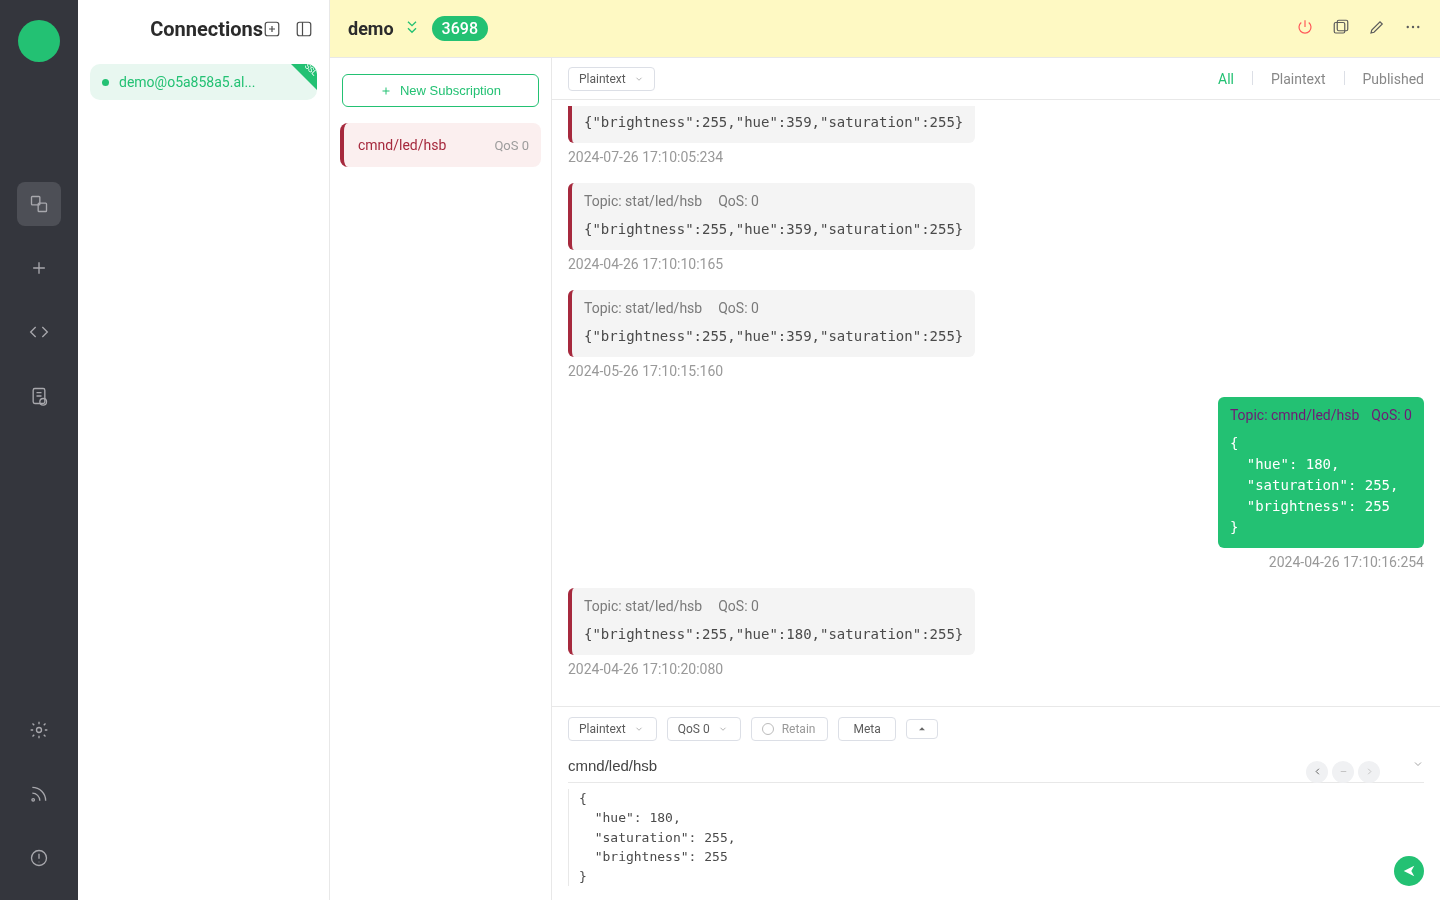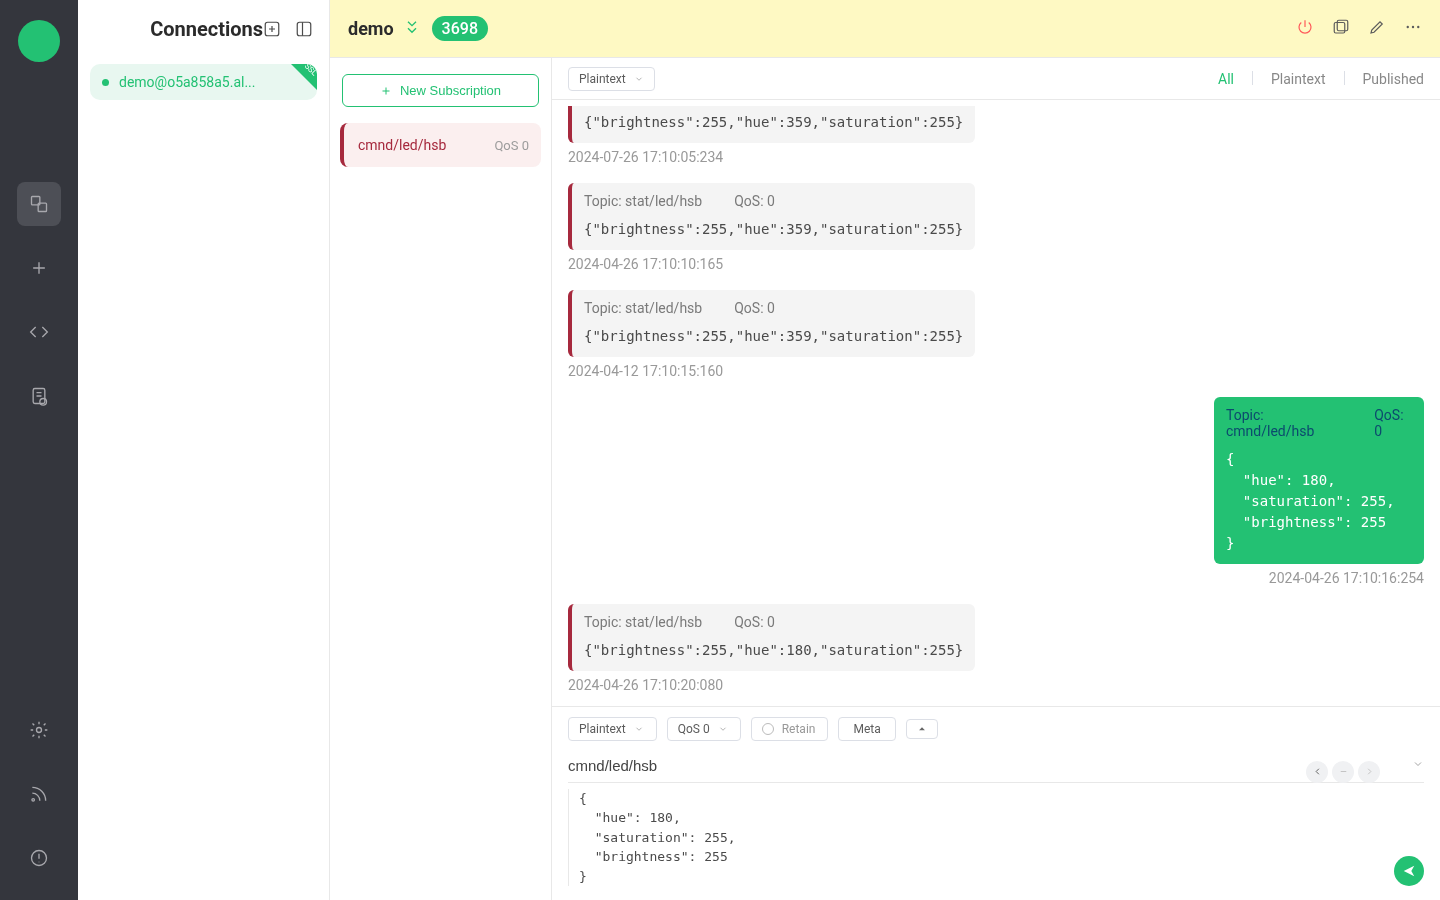--- a/index.html
+++ b/index.html
@@ -47,22 +47,22 @@
 .msg-toolbar .spacer2 { flex: 1; }
 .tabs { display: flex; gap: 18px; font-size: 14px; }
 .tabs .tab { color: #888; cursor: pointer; }
 .tabs .tab.active { color: #23c173; }
 .tabs .sep { width: 1px; height: 14px; background: #dcdfe6; }
 .msg-list { flex: 1; overflow: hidden; padding: 6px 16px 12px; display: flex; flex-direction: column; gap: 6px; position: relative; }
 .msg { max-width: 410px; border-radius: 6px; padding: 10px 12px; font-size: 14px; }
 .msg.recv { background: #f4f4f4; align-self: flex-start; border-left: 4px solid #a6293d; }
 .msg.recv.partial { border-top-left-radius: 0; border-top-right-radius: 0; padding-top: 6px; }
 .msg.sent { background: #23c173; color: #fff; align-self: flex-end; max-width: 210px; }
-.msg .meta { font-size: 14px; color: #7a7a7a; margin-bottom: 10px; display: flex; gap: 32px; }
-.msg.sent .meta { color: #0c4a6e; gap: 28px; }
+.msg .meta { font-size: 14px; color: #7a7a7a; margin-bottom: 10px; display: flex; gap: 16px; }
+.msg.sent .meta { color: #701a75; gap: 12px; }
 .msg .payload { font-family: "SFMono-Regular", Menlo, Consolas, monospace; font-size: 14px; line-height: 1.5; white-space: pre; color: #4a4a4a; }
 .msg.sent .payload { color: #fff; }
 .ts { font-size: 14px; color: #999; margin-bottom: 12px; }
 .ts.left { align-self: flex-start; }
 .ts.right { align-self: flex-end; }
 .publish { border-top: 1px solid #e8e8e8; padding: 10px 16px 14px; position: relative; }
 .publish .row1 { display: flex; gap: 10px; align-items: center; margin-bottom: 10px; }
 .pill { border: 1px solid #dcdfe6; border-radius: 4px; padding: 4px 12px 4px 10px; font-size: 12px; color: #5c5c5c; display: flex; align-items: center; gap: 8px; cursor: pointer; }
 .pill svg { width: 10px; height: 10px; stroke: #999; fill: none; stroke-width: 1.8; }
 .retain { border: 1px solid #dcdfe6; border-radius: 4px; padding: 4px 12px 4px 10px; font-size: 12px; color: #999; display: flex; align-items: center; gap: 8px; cursor: pointer; }
@@ -232,21 +232,21 @@
     </div>
     <div class="ts left">2024-04-26 17:10:10:165</div>
 
     <div class="msg recv">
       <div class="meta">
           <span>Topic: stat/led/hsb</span>
           <span>QoS: 0</span>
         </div>
       <div class="payload">{"brightness":255,"hue":359,"saturation":255}</div>
     </div>
-    <div class="ts left">2024-04-12 17:10:15:160</div>
+    <div class="ts left">2024-05-26 17:10:15:160</div>
 
     <div class="msg sent">
       <div class="meta">
           <span>Topic: cmnd/led/hsb</span>
           <span>QoS: 0</span>
         </div>
       <div class="payload">{
   "hue": 180,
   "saturation": 255,
   "brightness": 255

